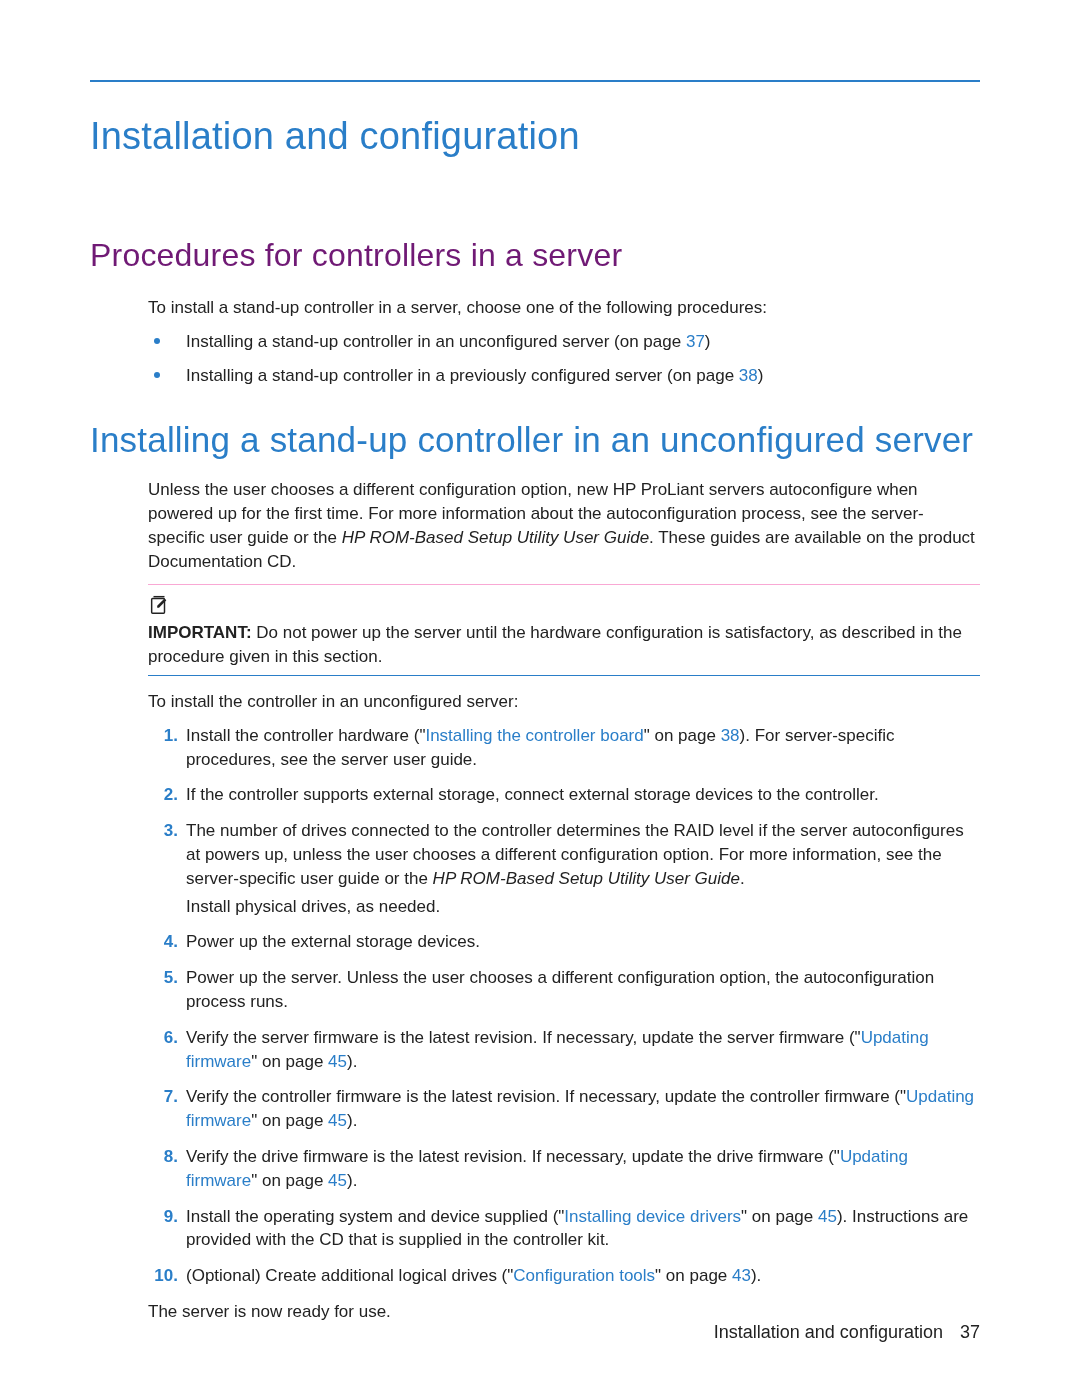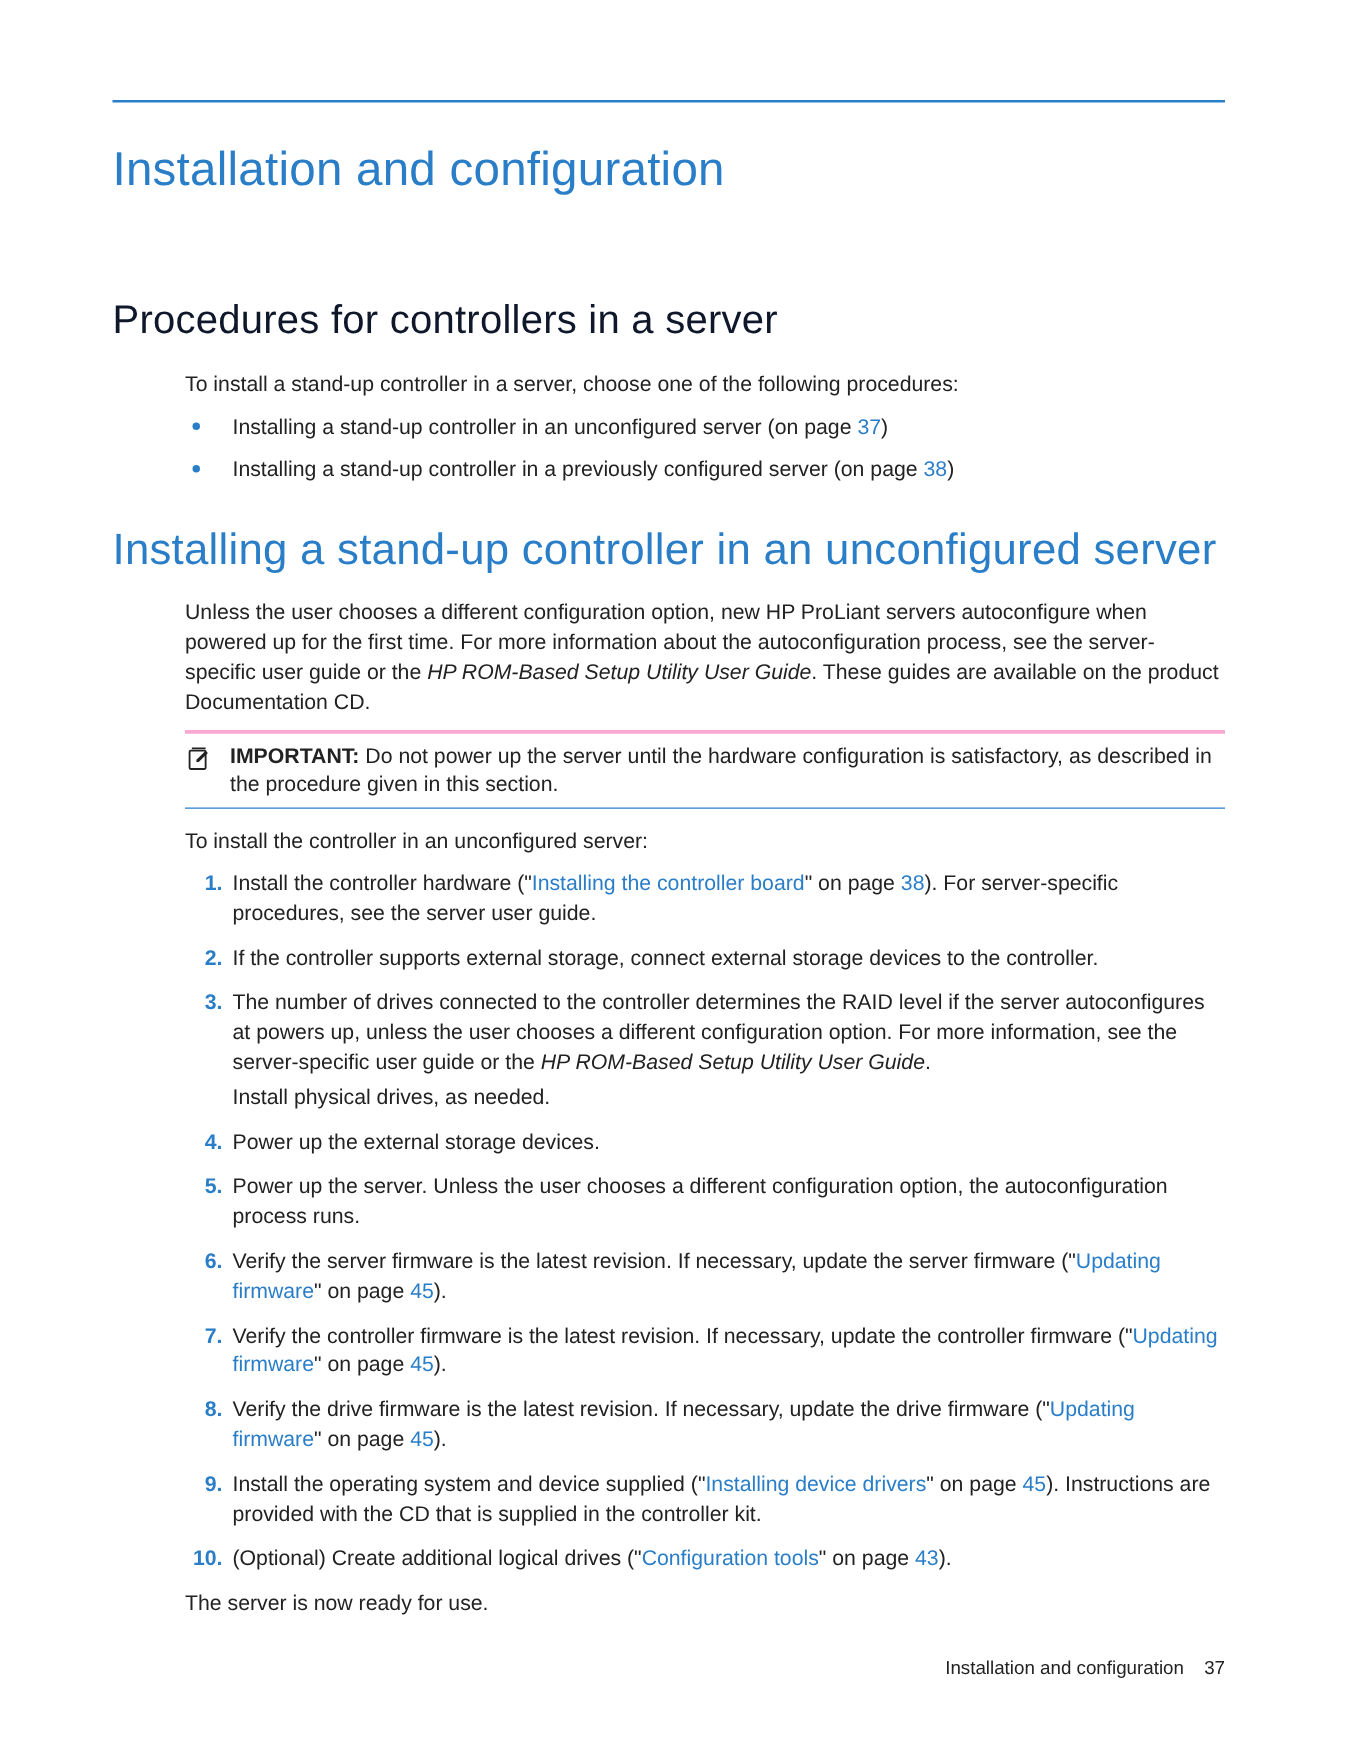--- a/index.html
+++ b/index.html
@@ -20,21 +20,21 @@
     margin-bottom: 28px;
   }
   h1.chapter {
     color: #2a7ec8;
     font-size: 38px;
     font-weight: 300;
     margin-bottom: 70px;
     letter-spacing: 0.2px;
   }
   h2.section {
-    color: #0f172a;
+    color: #701a75;
     font-size: 32px;
     font-weight: 300;
     margin-bottom: 18px;
     letter-spacing: 0.2px;
   }
   h3.subsection {
     color: #2a7ec8;
     font-size: 35px;
     font-weight: 300;
     margin-top: 28px;
@@ -75,35 +75,35 @@
     position: absolute;
     left: 0;
     top: 0;
     color: #2a7ec8;
     font-weight: 600;
     width: 30px;
     text-align: right;
   }
   ol.numbered > li p { margin-bottom: 4px; }
   .callout {
-    border-top: 3px solid #f9a8d4;
+    border-top: 1px solid #f9a8d4;
     border-bottom: 1px solid #2a7ec8;
     padding: 6px 0 6px 0;
     margin: 8px 0 14px 0;
     display: flex;
     align-items: flex-start;
-    gap: 14px;
+    flex-direction: column;
   }
   .callout .note-icon { flex: 0 0 22px; margin-top: 2px; }
   .callout .text { flex: 1; font-weight: 300; }
   .footer {
     position: absolute;
     bottom: 52px;
     right: 100px;
-    font-size: 15px;
+    font-size: 18px;
     font-weight: 300;
   }
   .footer .pnum { margin-left: 12px; }
 </style>
 </head>
 <body>
 
 <div class="rule"></div>
 
 <h1 class="chapter">Installation and configuration</h1>

